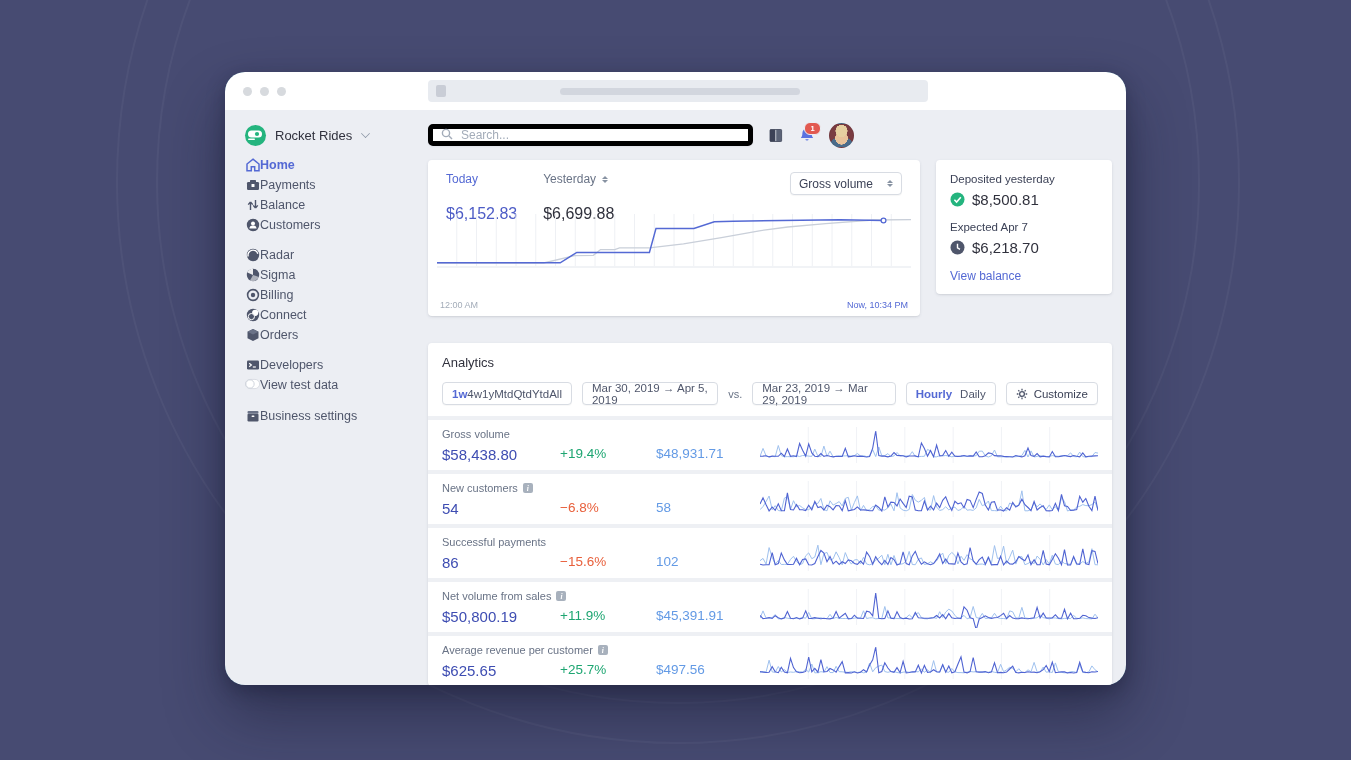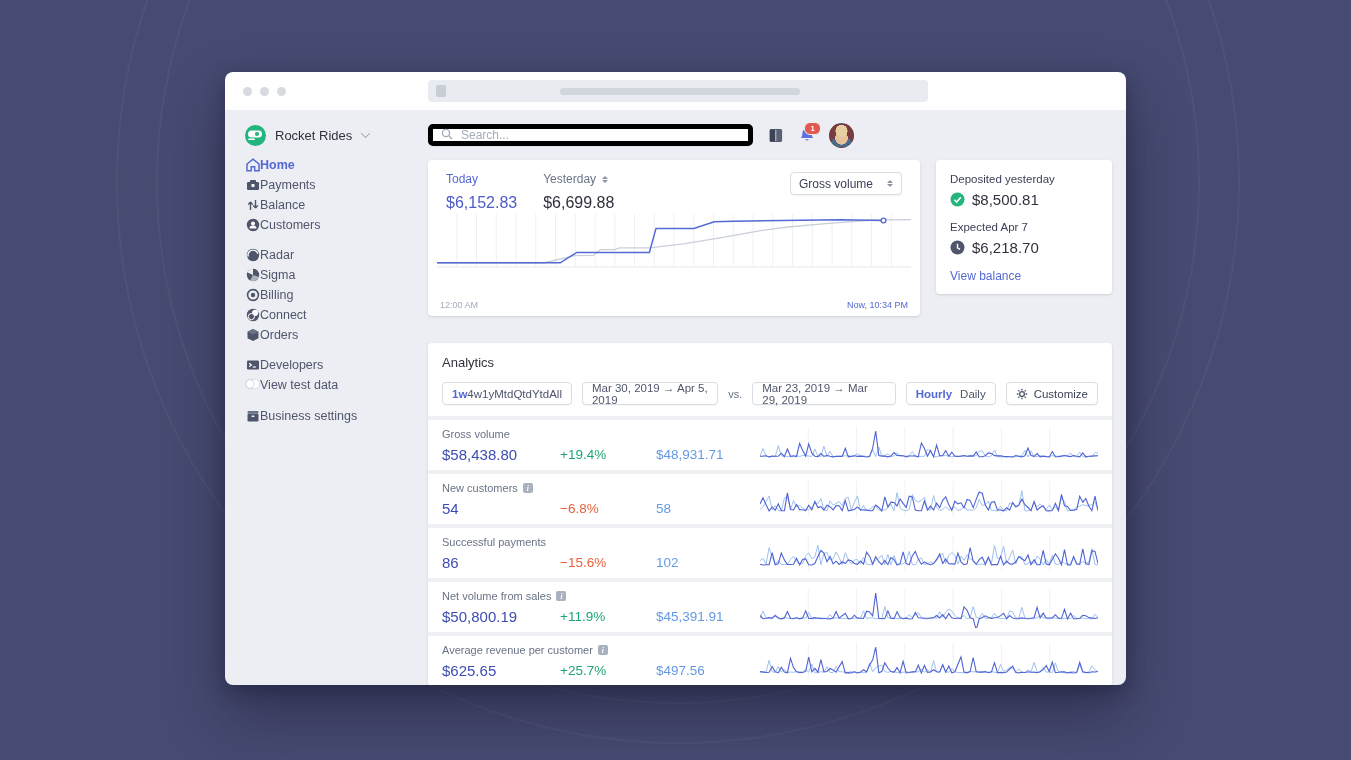--- a/index.html
+++ b/index.html
@@ -1,21 +1,21 @@
 <!DOCTYPE html>
 <html><head>
 <meta charset="utf-8">
 <style>
   html,body{margin:0;padding:0}
   body{width:1351px;height:760px;background:#474b72;font-family:"Liberation Sans",sans-serif;position:relative;overflow:hidden}
   .ring{position:absolute;border:2px solid rgba(255,255,255,.045);border-radius:50%;pointer-events:none}
   .ring.r1{left:116px;top:-380px;width:1120px;height:1120px}
   .ring.r2{left:156px;top:-340px;width:1040px;height:1040px}
 
-  .window{position:absolute;left:225px;top:72px;width:901px;height:613px;border-radius:8px;background:#0c4a6e;
+  .window{position:absolute;left:225px;top:72px;width:901px;height:613px;border-radius:20px;background:#0c4a6e;
           box-shadow:0 30px 60px rgba(20,22,45,.45),0 6px 18px rgba(20,22,45,.35);overflow:hidden}
   .chrome{height:38px;background:#fff;position:relative}
   .dots{position:absolute;left:18px;top:15px;display:flex;gap:8px}
   .dot{width:9px;height:9px;border-radius:50%;background:#d7dade}
   .urlbar{position:absolute;left:203px;top:8px;width:500px;height:22px;background:#e8ebf0;border-radius:4px}
   .favicon{position:absolute;left:8px;top:5px;width:10px;height:12px;border-radius:2px;background:#c9cdd6}
   .urlpill{position:absolute;left:132px;right:128px;top:8px;height:7px;border-radius:3.5px;background:#d2d6de}
 
   .app{position:relative;height:575px;background:#eceef3}
 
@@ -49,21 +49,21 @@
                      radial-gradient(circle at 50% 62%,#e8c29a 0 34%,transparent 35%),
                      radial-gradient(circle at 50% 108%,#4a6b8a 0 45%,transparent 46%),#7a3b41}
 
   
   .card{background:#fff;border-radius:4px;box-shadow:0 1px 3px rgba(60,66,87,.12),0 1px 1px rgba(0,0,0,.04)}
   .cards-row{display:flex;gap:16px}
   .today-card{width:492px;height:156px;position:relative;box-sizing:border-box;padding:12px 18px}
   .tc-head{display:flex;align-items:flex-start}
   .tc-col .tlabel{font-size:12px;color:#5469d4;display:flex;gap:6px;align-items:center}
   .tc-col.gray .tlabel{color:#697386}
-  .tc-col .tvalue{font-size:16px;margin-top:8px;color:#4d5cc6}
+  .tc-col .tvalue{font-size:16px;margin-top:19px;color:#4d5cc6}
   .tc-col.gray .tvalue{color:#30313d}
   .tc-col.gray{margin-left:26px}
   .sorticon{display:inline-flex;flex-direction:column;gap:1px}
   .sorticon i{width:0;height:0;border-left:3px solid transparent;border-right:3px solid transparent}
   .sorticon .up{border-bottom:3.5px solid #8792a2}
   .sorticon .dn{border-top:3.5px solid #8792a2}
   .select-pill{margin-left:auto;height:21px;background:#fff;border:1px solid #d8dce3;border-radius:4px;display:flex;align-items:center;
                gap:14px;padding:0 8px;font-size:12px;color:#3c4257;cursor:pointer;box-shadow:0 1px 1px rgba(0,0,0,.04)}
   .tc-chart{position:absolute;left:9px;right:9px;top:52px;height:56px}
   .tc-xlabels{position:absolute;left:12px;right:12px;bottom:6px;display:flex;justify-content:space-between;font-size:9px;color:#a3acb9}
@@ -83,21 +83,21 @@
         padding:0 9px;font-size:11.5px;color:#4f566b;box-shadow:0 1px 1px rgba(0,0,0,.03);cursor:pointer}
   .seg{}
   .seg span{cursor:pointer}
   .seg .on,.gran .on{color:#5469d4;font-weight:600}
   .gran{gap:8px}
   .vs{font-size:11px;color:#697386}
   .customize{margin-left:auto;gap:6px;color:#3c4257}
   .metric-row{position:relative;height:50px;border-top:4px solid #eef0f4}
   .metric-row:first-of-type{border-top:1px solid #e6e9ee;height:53px}
   .m-label{position:absolute;left:14px;top:8px;font-size:11px;color:#697386;display:flex;align-items:center;gap:5px}
-  .m-line{position:absolute;left:14px;top:26px;right:14px;display:flex;align-items:center}
+  .m-line{position:absolute;left:14px;top:26px;right:14px;display:flex;align-items:flex-start}
   .m-value{width:118px;font-size:15px;color:#3e4db2}
   .m-delta{width:96px;font-size:13.5px}
   .m-delta.pos{color:#1ea672}
   .m-delta.neg{color:#e8603c}
   .m-compare{width:108px;font-size:13.5px;color:#639ae5}
   .m-spark{position:absolute;right:14px;top:4px;width:338px;height:42px}
   .info{width:10px;height:10px;border-radius:2px;background:#a8b1bd;color:#fff;font-size:7.5px;font-weight:bold;
         display:inline-flex;align-items:center;justify-content:center;font-family:"Liberation Serif",serif;font-style:italic}
 </style>
 </head>

